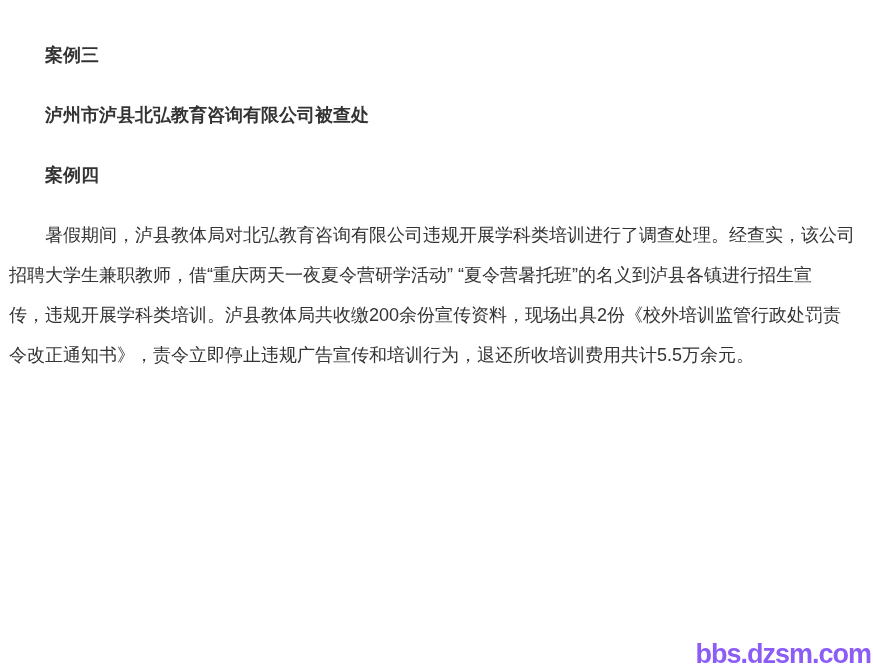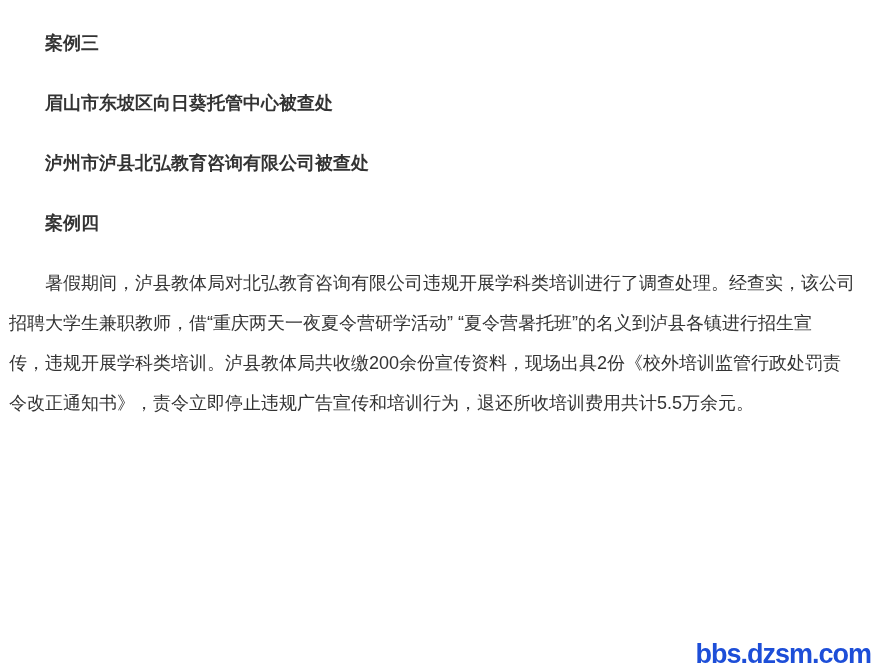--- a/index.html
+++ b/index.html
@@ -9,21 +9,21 @@
   body {
     width: 873px;
     height: 671px;
     background: #ffffff;
     color: #333333;
     font-family: "Liberation Sans", "DejaVu Sans", sans-serif;
     position: relative;
     overflow: hidden;
   }
   .article {
-    padding: 3px 9px 0 9px;
+    padding: 15px 9px 0 9px;
   }
   .para {
     margin: 20px 0;
     font-size: 18px;
     line-height: 40px;
     text-indent: 2em;
     white-space: pre-wrap;
     word-break: break-word;
   }
   .case-label,
@@ -42,27 +42,26 @@
     user-select: none;
   }
 </style>
 </head>
 <body style="background: rgb(255, 255, 255); color: rgb(51, 51, 51);">
 
 <div class="article">
 
   <p class="para case-label">案例三</p>
 
-  <p class="para case-title">眉山市东坡区向日葵托管中心被查处</p>
 
 
   <p class="para case-title">泸州市泸县北弘教育咨询有限公司被查处</p>
 
   <p class="para case-label">案例四</p>
 
   <p class="para case-body">暑假期间，泸县教体局对北弘教育咨询有限公司违规开展学科类培训进行了调查处理。经查实，该公司
 招聘大学生兼职教师，借“重庆两天一夜夏令营研学活动” “夏令营暑托班”的名义到泸县各镇进行招生宣
 传，违规开展学科类培训。泸县教体局共收缴200余份宣传资料，现场出具2份《校外培训监管行政处罚责
 令改正通知书》，责令立即停止违规广告宣传和培训行为，退还所收培训费用共计5.5万余元。</p>
 
 </div>
 
-<div class="watermark" style="color: #1d4ed8;">bbs.dzsm.com</div>
+<div class="watermark" style="color: #8b5cf6;">bbs.dzsm.com</div>
 
 </body></html>

